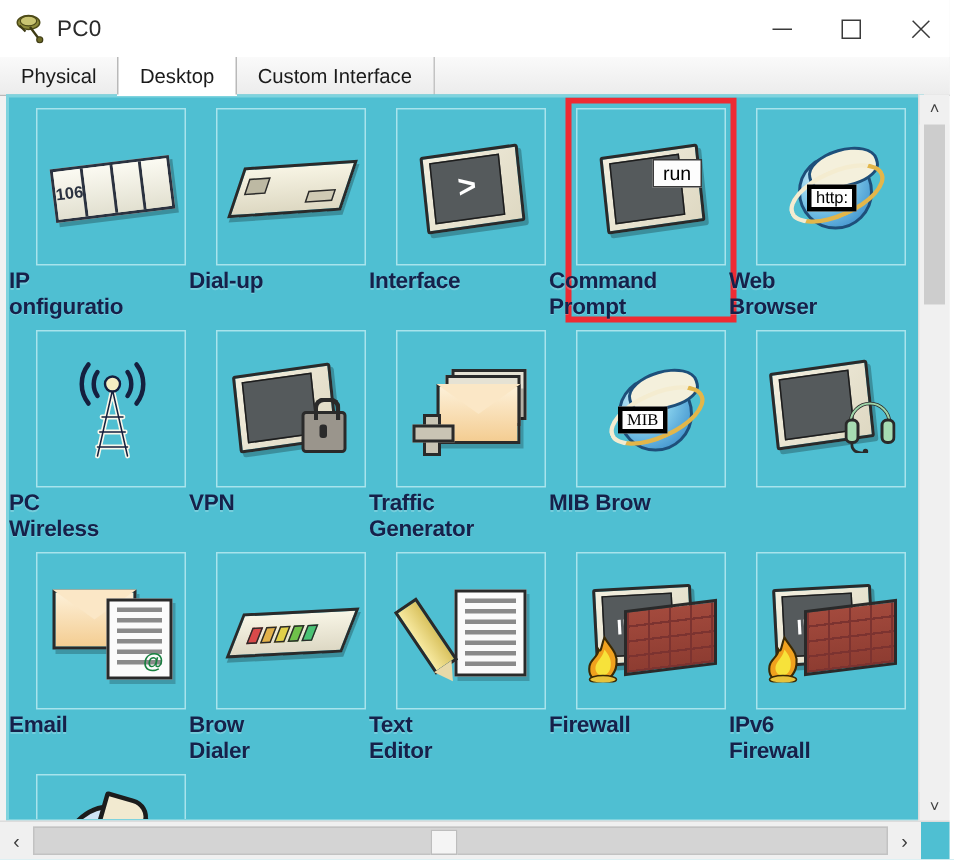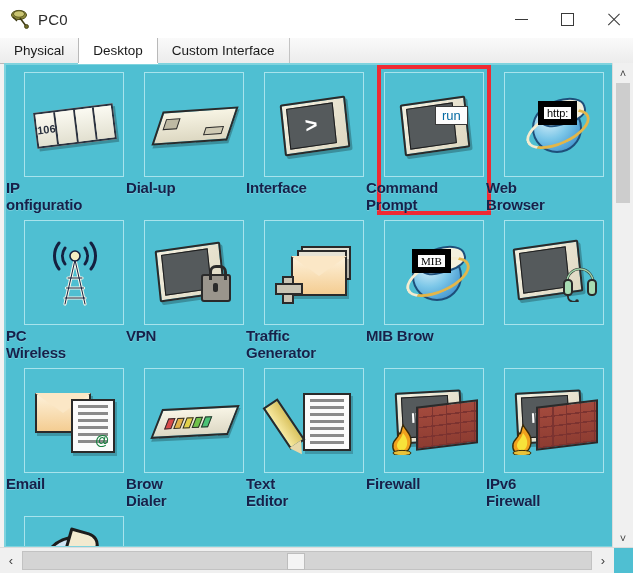--- a/index.html
+++ b/index.html
@@ -158,21 +158,21 @@
     color: #fff; font-size: 21px; font-weight: bold;
     font-family: "Liberation Mono", monospace;
   }
 
   .tooltip {
     position: absolute;
     background: #fdfdfd;
     border: 1px solid #3a3a3a;
     padding: 1px 6px;
     font-size: 13px;
-    color: #0369a1;
+    color: #000000;
     font-family: "Liberation Sans", sans-serif;
     white-space: nowrap;
     z-index: 5;
   }
 
   
   .rackpanel {
     position: relative; width: 76px; height: 32px;
     transform: rotate(-7deg);
     display: flex;
@@ -242,22 +242,22 @@
   }
   .globe .swoosh {
     position: absolute; left: 14px; top: 2px;
     width: 44px; height: 22px;
     background: #f4f0dc;
     border: 2px solid #1e4f7a;
     border-radius: 50% 50% 40% 40%;
     transform: rotate(-16deg);
   }
   .globe .lbl {
-    position: absolute; left: 8px; top: 4px;
-    background: #fdfdfd; border: 6px solid #000000;
+    position: absolute; left: 8px; top: 26px;
+    background: #fdfdfd; border: 3px solid #000000;
     font-size: 11px; padding: 0 3px; z-index: 3;
     font-family: "Liberation Serif", serif;
   }
   .globe .lbl.http { left: 14px; font-family: "Liberation Sans", sans-serif; }
 
   
   .tower { position: relative; width: 72px; height: 72px; }
   .tower svg { position: absolute; left: 0; top: 0; }
 
   

